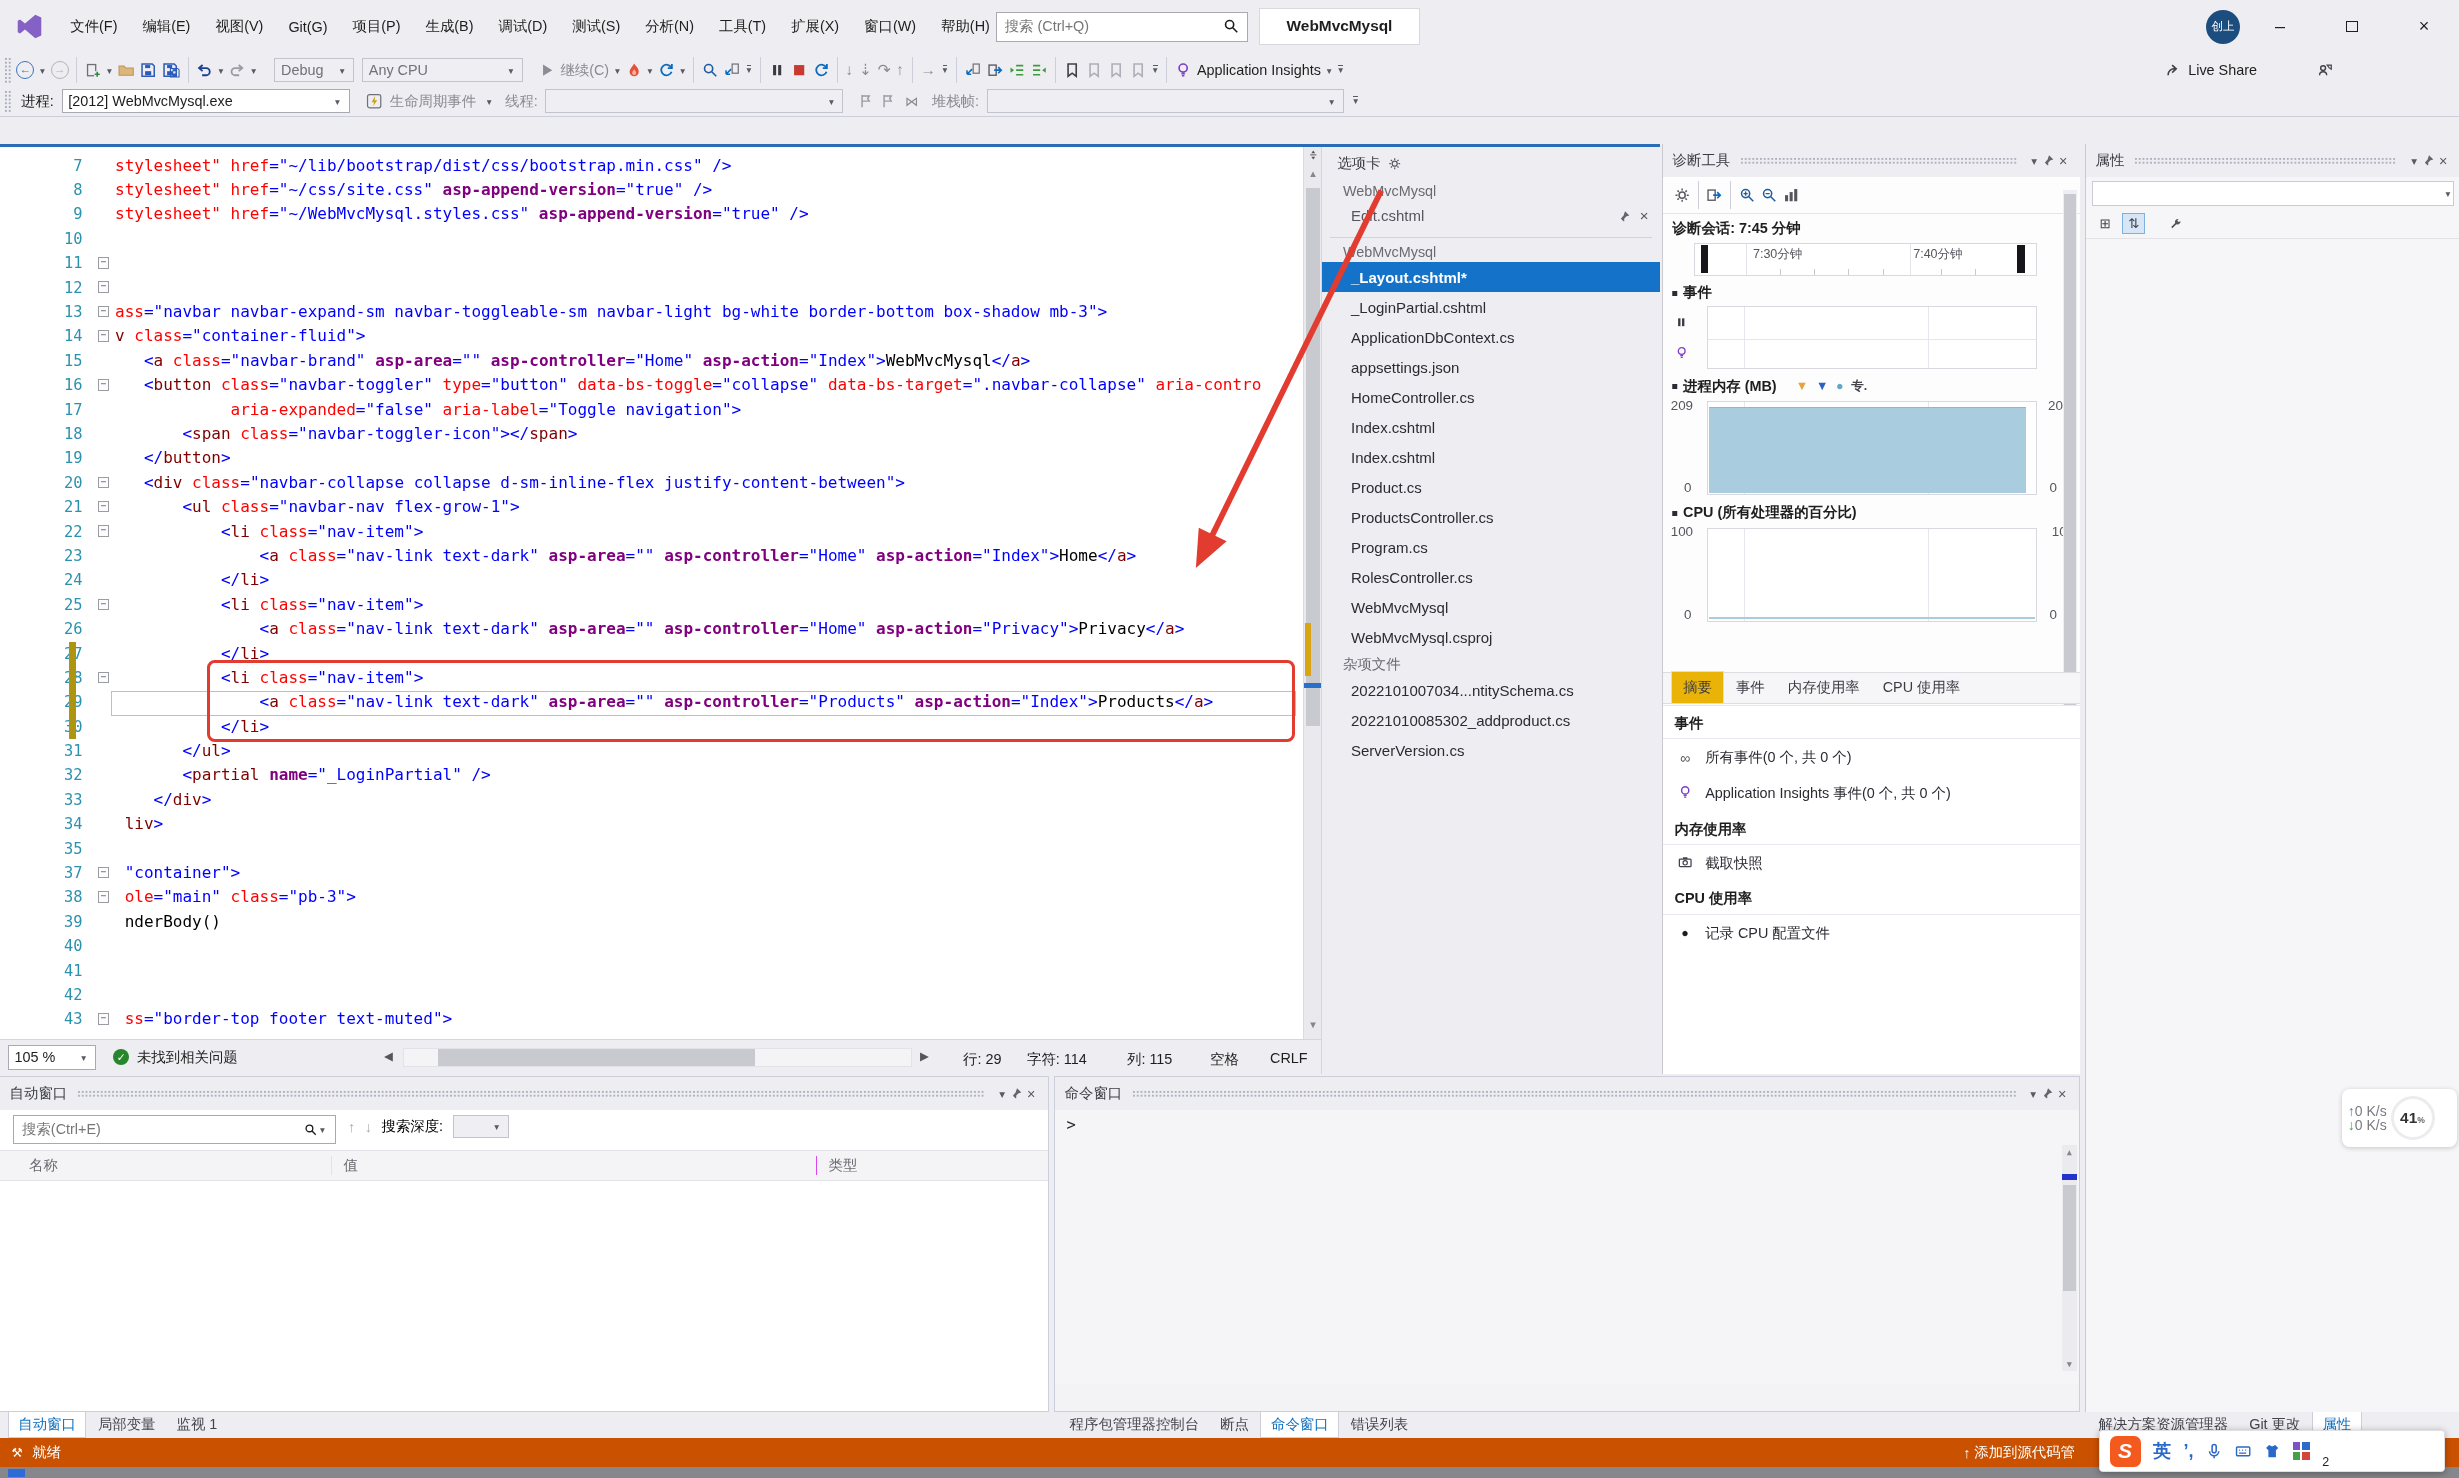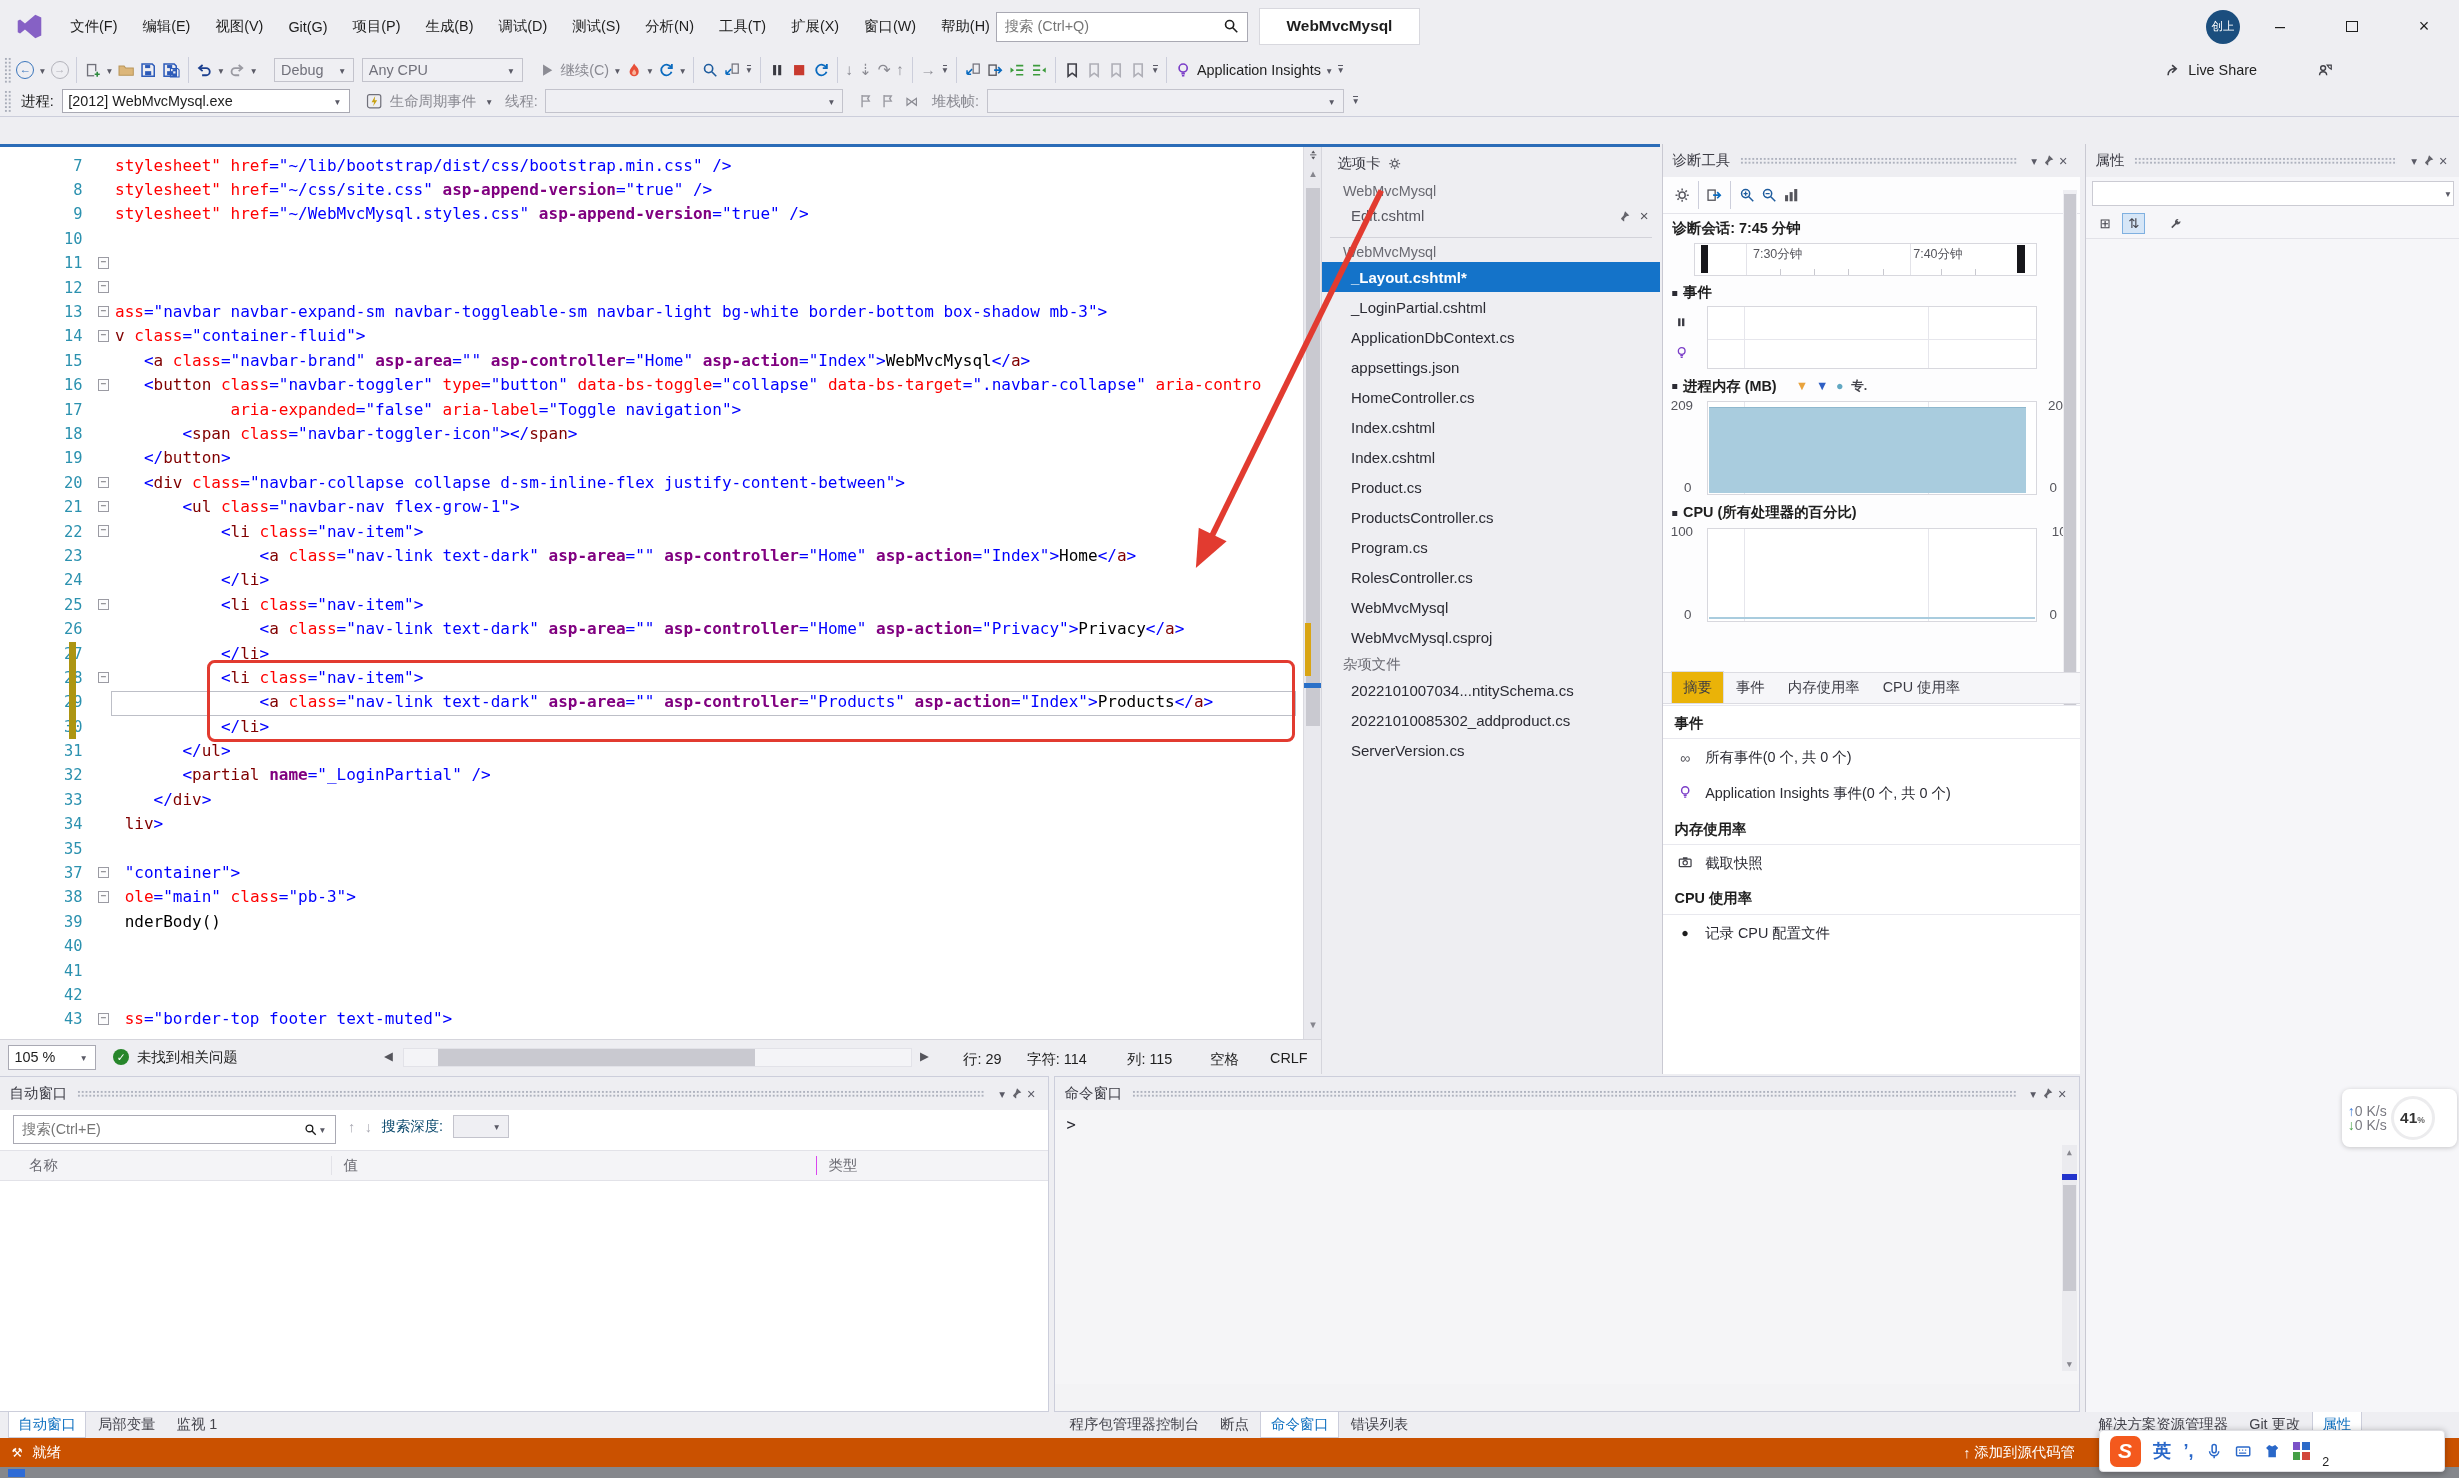--- a/index.html
+++ b/index.html
@@ -860,21 +860,21 @@
     <div id="autos-search">
       <span style="flex:1">搜索(Ctrl+E)</span>
       <svg class="ic" style="width:13.4px;height:13.4px;color:#1E1E1E" viewBox="0 0 14 14" width="13.4" height="13.4">
           <use href="#i-mag"></use>
         </svg>
       <span class="dd">▾</span>
     </div>
     <div id="autos-tools">
       <span>↑</span>
       <span>↓</span>
-      <span style="color:#0c4a6e">搜索深度:</span>
+      <span style="color:#000000">搜索深度:</span>
       <div class="cmb dis" style="width:56px;height:23px">
           <span class="dd">▾</span>
         </div>
     </div>
   </div>
   <div id="autos-head">
     <span class="c1">名称</span>
     <span class="c2">值</span>
     <span class="c3">类型</span>
   </div>

